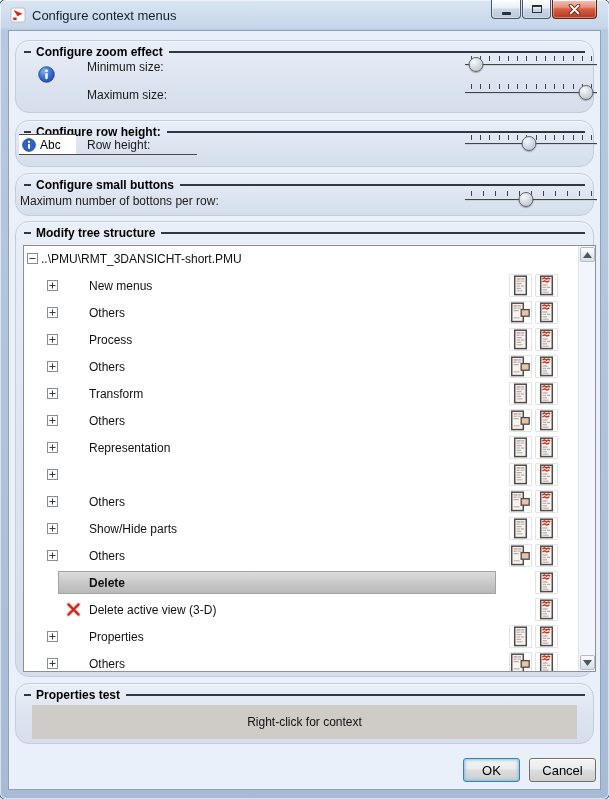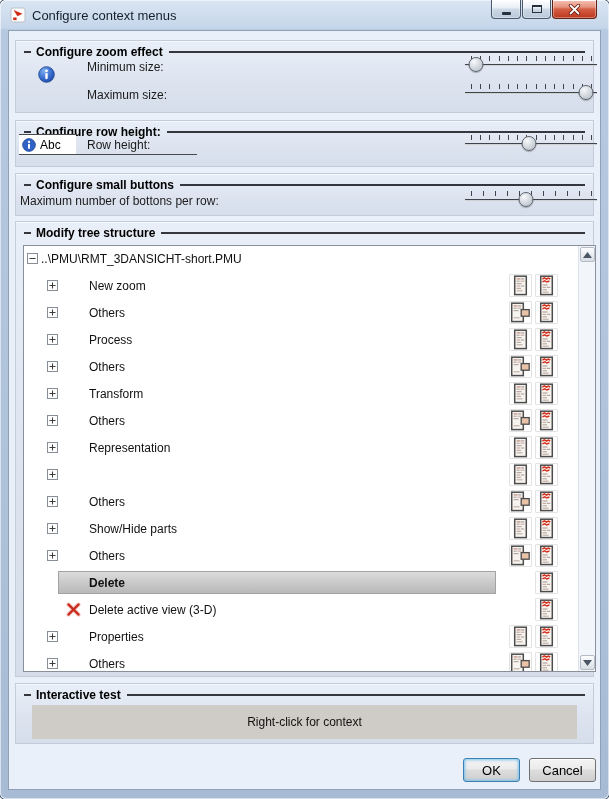--- a/index.html
+++ b/index.html
@@ -24,21 +24,21 @@
     background:linear-gradient(180deg,#f6c3b6,#e5917d 40%,#d55f45 50%,#bf3a22 95%);
     border-color:#5e2418; }
   .glyph-min { width:9px; height:3px; background:#26313d; margin-top:8px; border-radius:1px; }
   .glyph-max { width:10px; height:8px; border:1px solid #26313d; border-top:2px solid #26313d; background:transparent; }
 
   
   .client { position:absolute; left:8px; top:30px; width:593px; height:760px;
     background:#e9f0f9; border:1px solid #8fa1b6; }
 
   
-  .group { position:absolute; left:6px; width:579px; border:1px solid #c3ccd9; border-radius:0;
+  .group { position:absolute; left:6px; width:579px; border:1px solid #c3ccd9; border-radius:14px;
     background:linear-gradient(180deg,#e9eff8,#dde4f0 55%,#d6deeb); box-shadow:inset 0 1px 0 #f4f8fd;padding-left:20px; }
   .gtitle { position:absolute; left:8px; right:8px; top:4px; height:14px; display:flex; align-items:center; }
   .gdash { width:7px; height:2px; background:#34383e; margin-right:5px; flex:none; }
   .gtext { font-weight:bold; color:#000; white-space:nowrap; margin-right:6px; }
   .gline { flex:1; height:2px; background:#34383e; }
 
   #g-zoom   { top:9px;  height:73px; }
   #g-row    { top:89px; height:47px; }
   #g-small  { top:142px; height:43px; }
   #g-tree   { top:190px; height:456px; }
@@ -277,21 +277,21 @@
             </span>
             <span class="tlabel">..\PMU\RMT_3DANSICHT-short.PMU</span>
           </div>
           <div id="tree-rows">
               <div class="trow">
                 <span class="texpand"><svg width="11" height="11" viewBox="0 0 11 11">
                     <rect x="0.5" y="0.5" width="10" height="10" fill="#fdfdfd" stroke="#878e96"></rect>
                     <line x1="2.5" y1="5.5" x2="8.5" y2="5.5" stroke="#3b3b3b"></line>
                     <line x1="5.5" y1="2.5" x2="5.5" y2="8.5" stroke="#3b3b3b"></line>
                   </svg></span>
-                <span class="tlabel">New zoom</span>
+                <span class="tlabel">New menus</span>
                 <span class="tbtns">
                   <span class="slot">
                     <span class="ibtn">
                       <svg width="17" height="21" viewBox="0 0 17 21">
                         <rect x="2.7" y="1.2" width="11.6" height="18.4" fill="#f7f3ef" stroke="#4c4c4c" stroke-width="1.5"></rect>
                         <rect x="4.6" y="3.2" width="4" height="1.4" fill="#c79a8e"></rect>
                         <rect x="9.2" y="3.2" width="3" height="1.4" fill="#b3aaa5"></rect>
                         <rect x="4.6" y="5.6" width="3" height="1.2" fill="#b0a7a2"></rect>
                         <rect x="8.4" y="5.6" width="4" height="1.2" fill="#cbb4ab"></rect>
                         <rect x="4.6" y="8" width="5" height="1.2" fill="#b3a8a3"></rect>
@@ -844,21 +844,21 @@
                 <path d="M0 0 L9 0 L4.5 6 Z" fill="#4a5663"></path>
               </svg>
           </span>
         </div>
       </div>
     </div>
 
     <div class="group" id="g-test">
       <div class="gtitle">
         <span class="gdash"></span>
-          <span class="gtext">Interactive test</span>
+          <span class="gtext">Properties test</span>
           <span class="gline"></span>
       </div>
       <div class="test-bar">
         <span>Right-click for context</span>
       </div>
     </div>
 
     <div class="btn ok">OK</div>
     <div class="btn cancel">Cancel</div>
 

